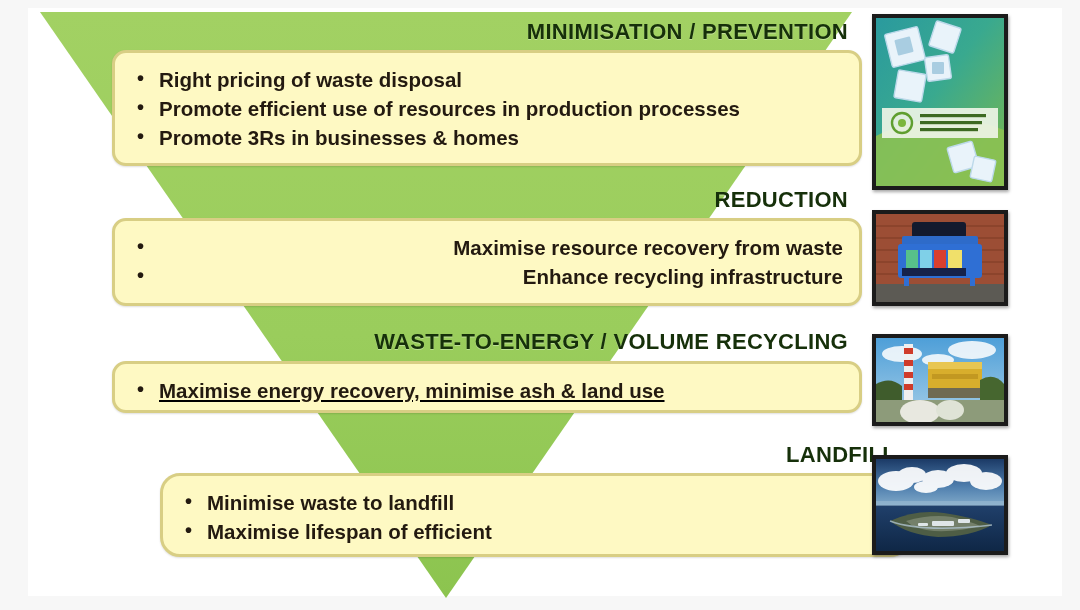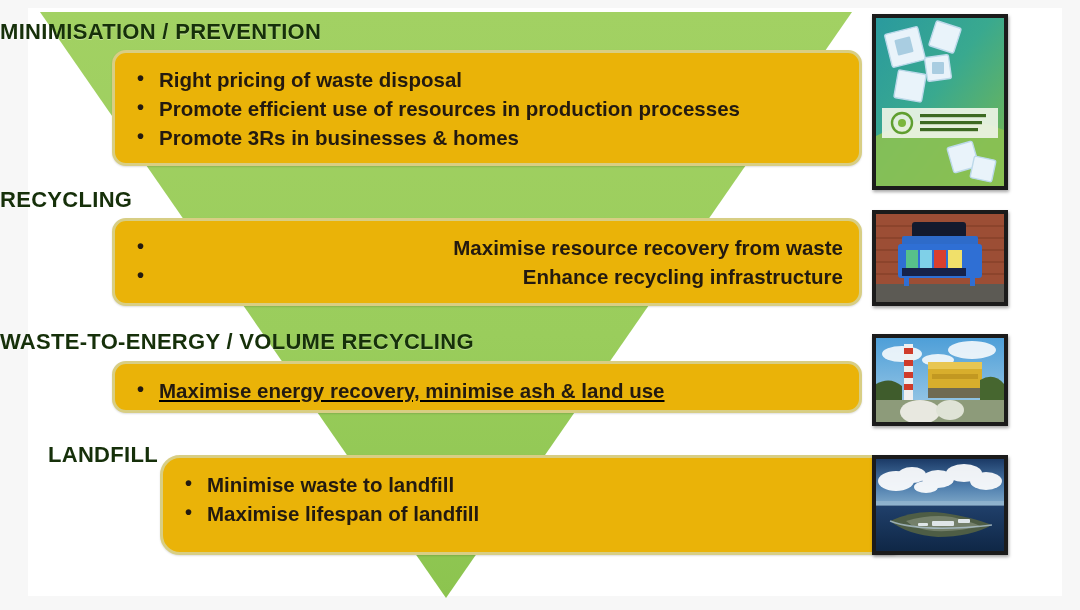--- a/index.html
+++ b/index.html
@@ -37,38 +37,38 @@
   }
   #funnel svg { display: block; width: 100%; height: 100%; }
 
   
   .tier {
     position: absolute;
     left: 0;
     width: 1080px;
   }
   .tier-heading {
-    text-align: left;
+    text-align: right;
     font-size: 22px;
     font-weight: bold;
     letter-spacing: 0.3px;
     color: #16300a;
     text-shadow: 0 1px 0 rgba(255,255,255,0.35);
     margin: 0;
     padding: 0;
     line-height: 1.12;
     
     padding-right: 232px;
   }
   .tier-box {
     position: absolute;
     left: 112px;
     width: 750px;
     box-sizing: border-box;
-    background: #eab308;
+    background: #fef9c3;
     border: 3px solid #d8ce84;
     border-radius: 14px;
     padding: 12px 16px 12px 20px;
     box-shadow: 0 1px 2px rgba(0,0,0,0.13);
   }
   .bullet-list {
     list-style: none;
     margin: 0;
     padding: 0;
   }
@@ -91,21 +91,21 @@
   }
 
   
   #tier-0 { top: 20px; }
   #tier-0 .tier-box { top: 30px; height: 116px; }
   #tier-1 { top: 188px; }
   #tier-1 .tier-box { top: 30px; height: 88px; text-align: right; }
   #tier-2 { top: 330px; }
   #tier-2 .tier-box { top: 31px; height: 52px; text-decoration: underline; }
   #tier-3 { top: 443px; margin-left: 48px; }
-  #tier-3 .tier-box { top: 12px; height: 100px; border-radius: 20px; }
+  #tier-3 .tier-box { top: 30px; height: 84px; border-radius: 20px; }
 
   
   .photo {
     position: absolute;
     left: 872px;
     box-sizing: border-box;
     border: 4px solid #1b1b1b;
     background: #000;
     overflow: hidden;
     box-shadow: 1px 2px 3px rgba(0,0,0,0.35);
@@ -144,21 +144,21 @@
     <div class="tier-box">
       <ul class="bullet-list">
         <li class="bullet-item">Right pricing of waste disposal</li>
         <li class="bullet-item">Promote efficient use of resources in production processes</li>
         <li class="bullet-item">Promote 3Rs in businesses &amp; homes</li>
       </ul>
     </div>
   </div>
 
   <div class="tier" id="tier-1">
-    <div class="tier-heading">RECYCLING</div>
+    <div class="tier-heading">REDUCTION</div>
     <div class="tier-box">
       <ul class="bullet-list">
         <li class="bullet-item">Maximise resource recovery from waste</li>
         <li class="bullet-item">Enhance recycling infrastructure</li>
       </ul>
     </div>
   </div>
 
   <div class="tier" id="tier-2">
     <div class="tier-heading">WASTE-TO-ENERGY / VOLUME RECYCLING</div>
@@ -167,21 +167,21 @@
         <li class="bullet-item">Maximise energy recovery, minimise ash &amp; land use</li>
       </ul>
     </div>
   </div>
 
   <div class="tier" id="tier-3">
     <div class="tier-heading">LANDFILL</div>
     <div class="tier-box">
       <ul class="bullet-list">
         <li class="bullet-item">Minimise waste to landfill</li>
-        <li class="bullet-item">Maximise lifespan of landfill</li>
+        <li class="bullet-item">Maximise lifespan of efficient</li>
       </ul>
     </div>
   </div>
 
   <div class="photo" id="photo-0">
     <svg viewBox="0 0 128 168" preserveAspectRatio="none" aria-hidden="true">
       <defs>
         <linearGradient id="p0bg" x1="0" y1="0" x2="1" y2="1">
           <stop offset="0%" stop-color="#2a9a9e"></stop>
           <stop offset="45%" stop-color="#39a98f"></stop>

